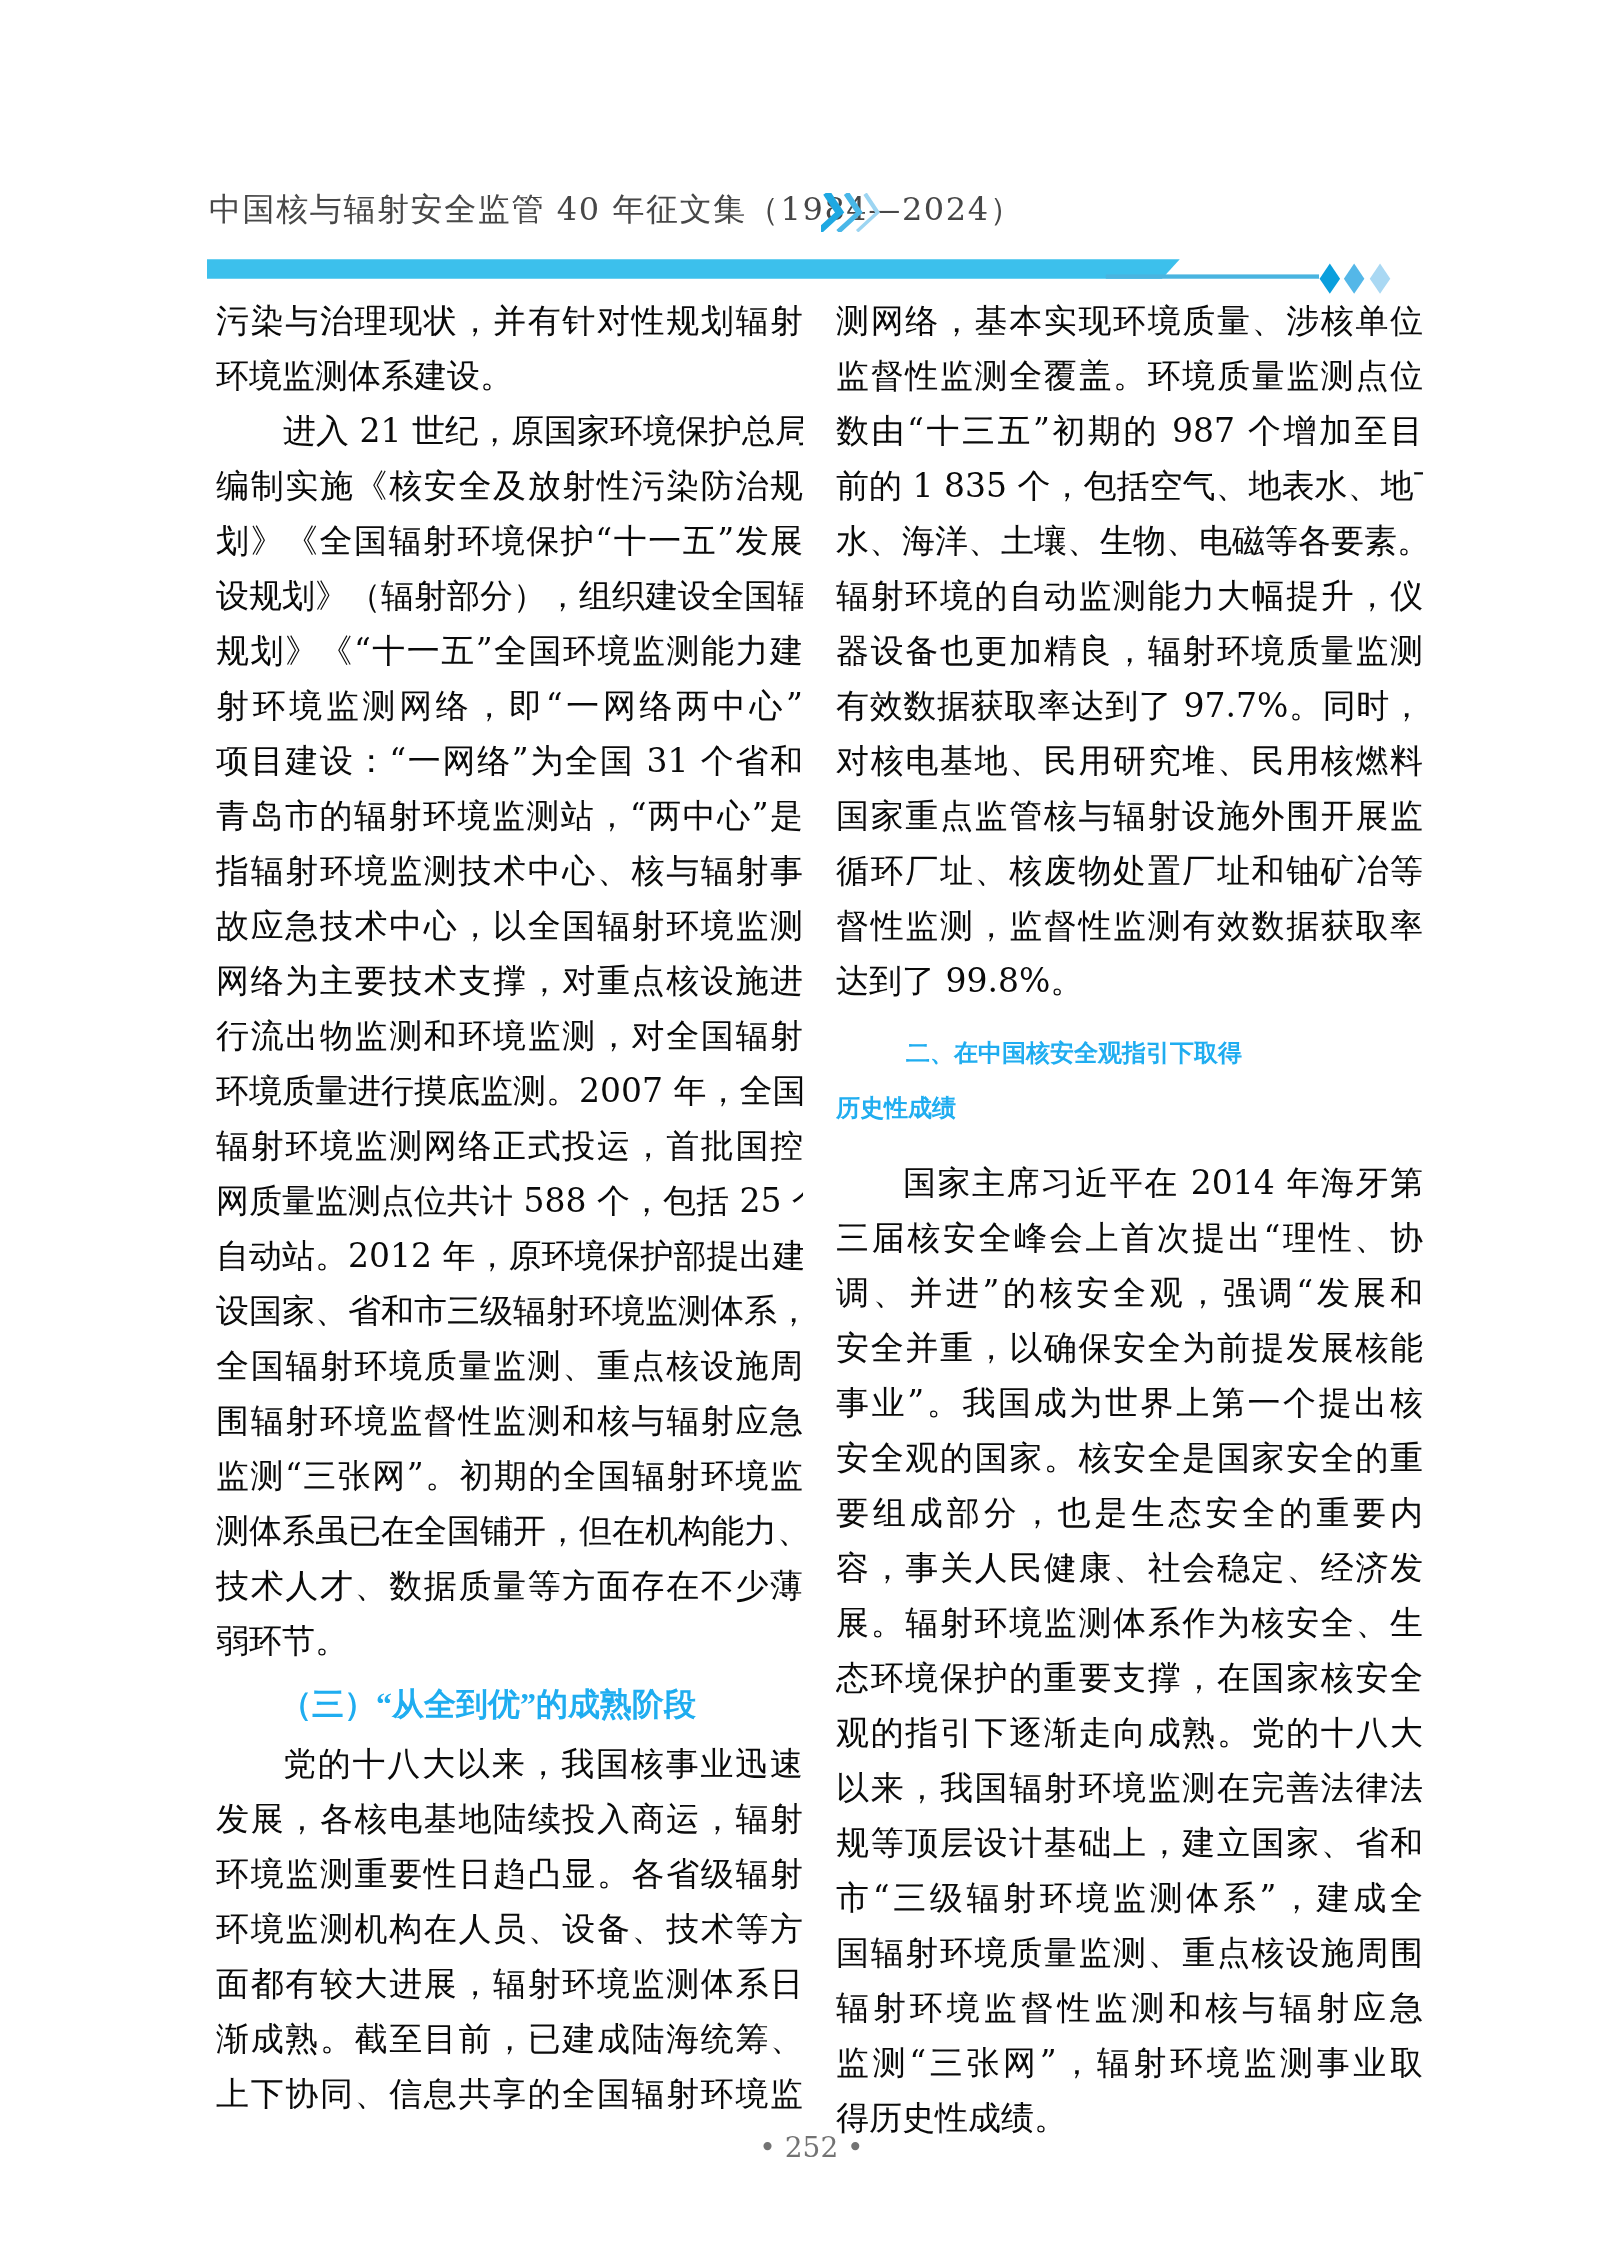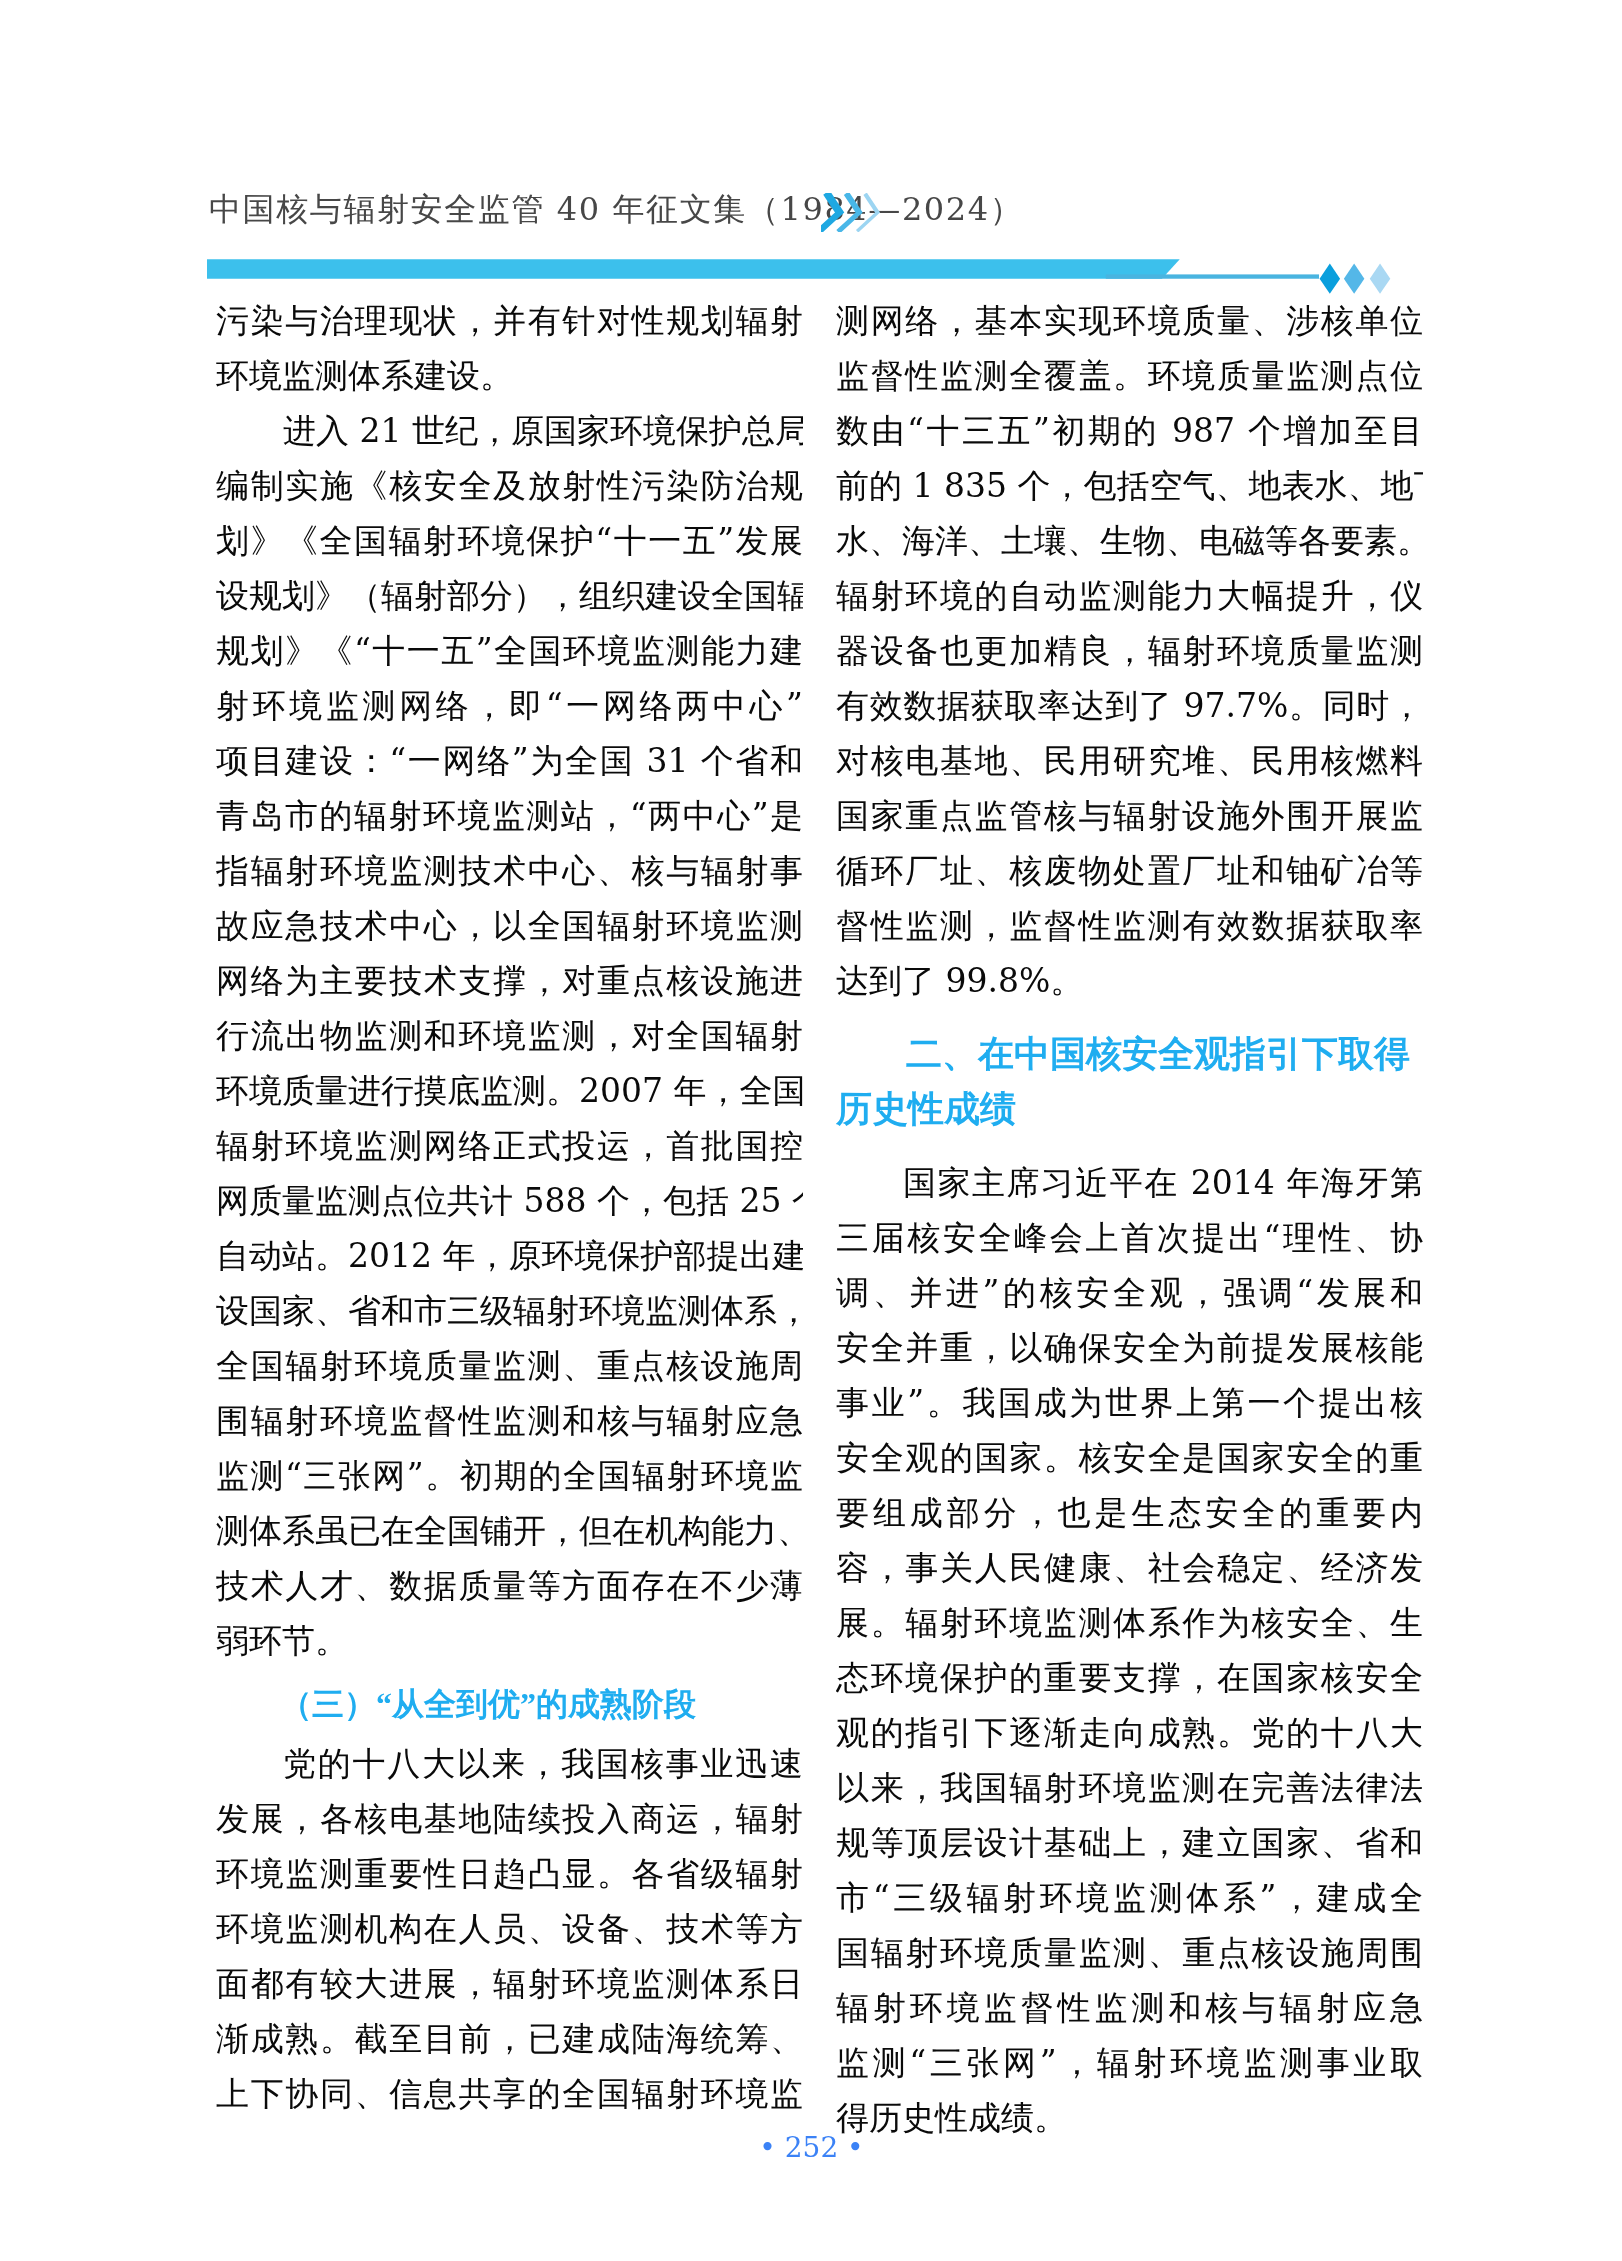--- a/index.html
+++ b/index.html
@@ -23,36 +23,36 @@
   }
   .col{width:587px;}
   .line{
     font-size:33px;line-height:55px;height:55px;color:#0a0a0a;
     text-align:justify;text-align-last:justify;text-justify:inter-character;
     overflow:hidden;white-space:nowrap;
   }
   .line.l{text-align:center;text-align-last:left;}
   .line.indent{text-indent:67px;}
   .line.h2{
-    color:#1fadf0;font-weight:bold;font-size:36px;
+    color:#1fadf0;font-weight:bold;font-size:24px;
     font-family:"DejaVu Sans","Liberation Sans",sans-serif;
     text-align:left;text-align-last:left;white-space:nowrap;
   }
   .line.h2.h2-start{margin-top:18.4px;text-indent:70px;}
   .line.h2.h2-end{margin-bottom:18.4px;}
   .line.h3{
     color:#1fadf0;font-weight:bold;font-size:32px;
     font-family:Liberation Serif, serif;
     text-align:left;text-align-last:left;
     margin-top:8.6px;margin-bottom:4.3px;text-indent:64px;
   }
   
   .footer{
     position:absolute;left:0;top:2131px;width:1623px;
-    text-align:center;font-size:28px;color:#3b82f6;
+    text-align:center;font-size:28px;color:#737373;
   }
 </style>
 </head>
 <body>
 
 <div class="header-title">中国核与辐射安全监管 40 年征文集（1984—2024）</div>
 
 <svg class="header-chevrons" width="65" height="39" viewBox="0 0 120 72">
   <g transform="skewX(-12)" fill="none" stroke-linecap="square">
     <path d="M14 4 L42 36 L14 68" stroke="#1ea8e2" stroke-width="13"></path>

